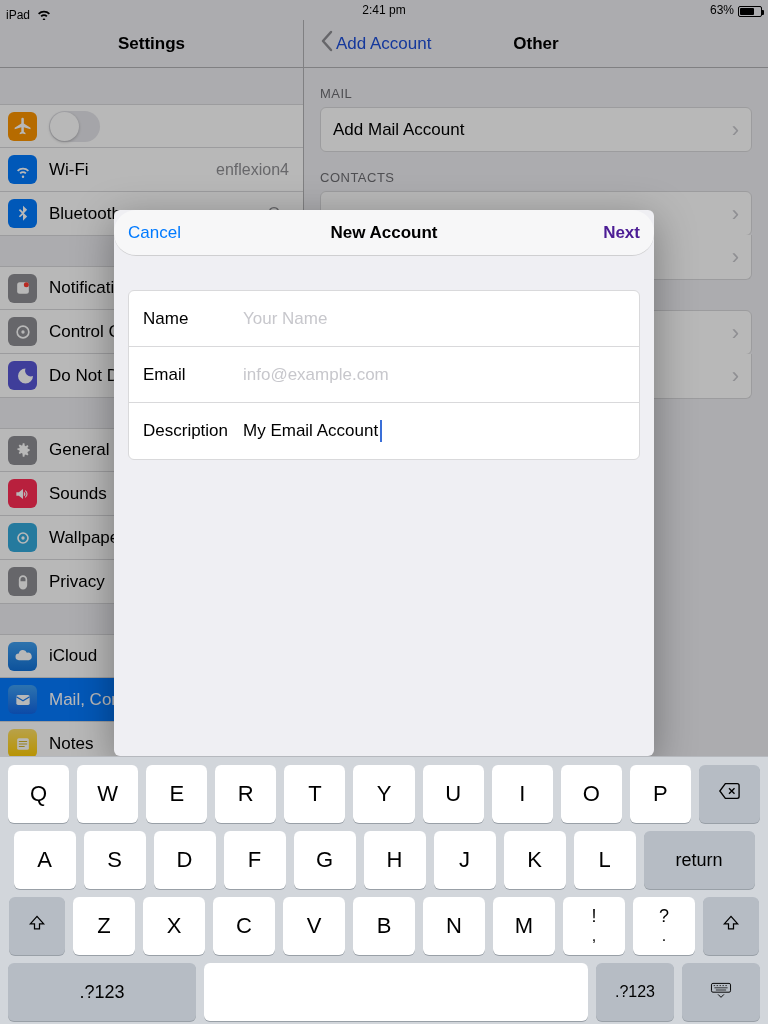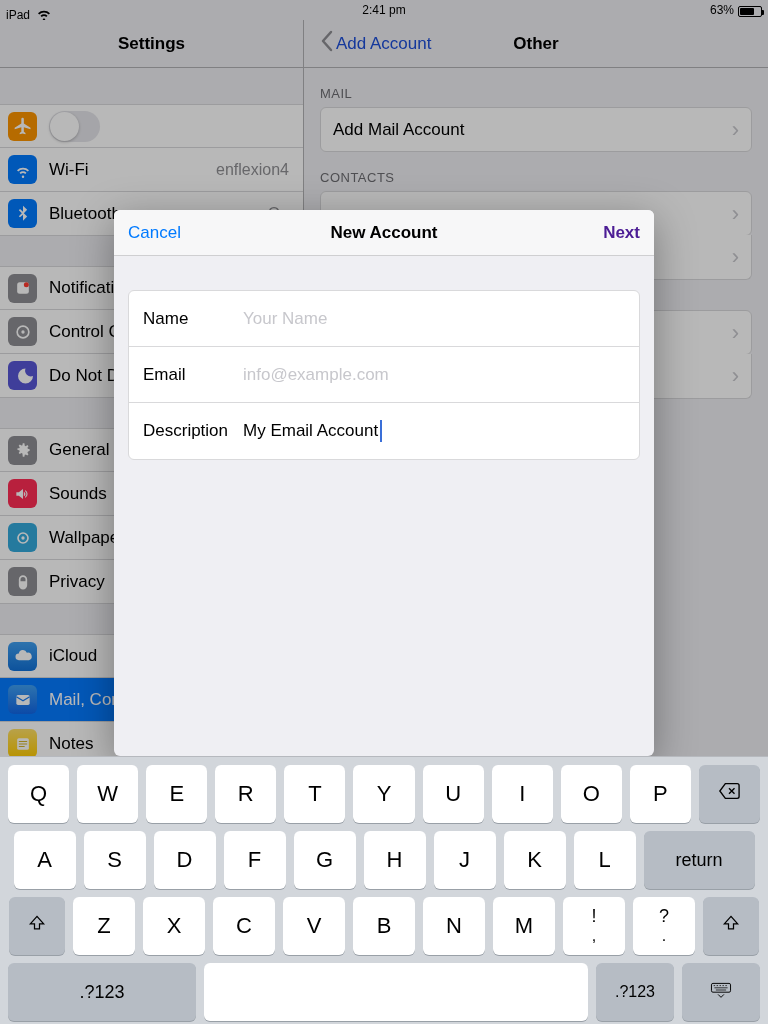--- a/index.html
+++ b/index.html
@@ -36,21 +36,21 @@
   .sect-header{padding:18px 16px 6px 16px;color:#6d6d72;font-size:13px;letter-spacing:.5px;}
   .rcell{height:45px;margin:0 16px;background:#fff;border:1px solid #d9d9db;border-radius:6px;display:flex;align-items:center;padding:0 12px;font-size:17px;justify-content:space-between;}
   .rcell + .rcell{margin-top:-1px;border-top:none;border-radius:0 0 6px 6px;}
   .chev{color:#c7c7cc;font-size:22px;}
 
   
   .dimmer{position:absolute;inset:0;background:rgba(0,0,0,.28);}
 
   
   .modal{position:absolute;left:114px;top:210px;width:540px;height:546px;background:#efeff3;border-radius:6px;overflow:hidden;box-shadow:0 10px 40px rgba(0,0,0,.35);}
-  .modal .mnav{height:46px;background:#f7f7f8;border-bottom:1px solid #cfcfd1;display:flex;align-items:center;justify-content:center;position:relative;font-size:17px;}
+  .modal .mnav{height:46px;background:#f7f7f8;border-bottom:1px solid #cfcfd1;display:flex;align-items:center;justify-content:center;position:relative;font-size:17px;border-radius:22px;}
   .mnav .cancel{position:absolute;left:14px;color:#007aff;}
   .mnav .next{position:absolute;right:14px;color:#4c1d95;font-weight:600;}
   .mnav .mtitle{font-weight:600;}
   .form-card{margin:34px 14px 0 14px;background:#fff;border-radius:6px;border:1px solid #d9d9db;overflow:hidden;}
   .frow{display:flex;align-items:center;height:56px;padding:0 14px;border-bottom:1px solid #d9d9db;font-size:17px;}
   .frow:last-child{border-bottom:none;}
   .frow .flabel{width:100px;}
   .frow input{border:none;outline:none;font-size:17px;flex:1;background:transparent;}
   .frow input::placeholder{color:#c7c7cc;}
   .caret{display:inline-block;width:2px;height:22px;background:#3a6fd8;margin-left:2px;vertical-align:middle;}

